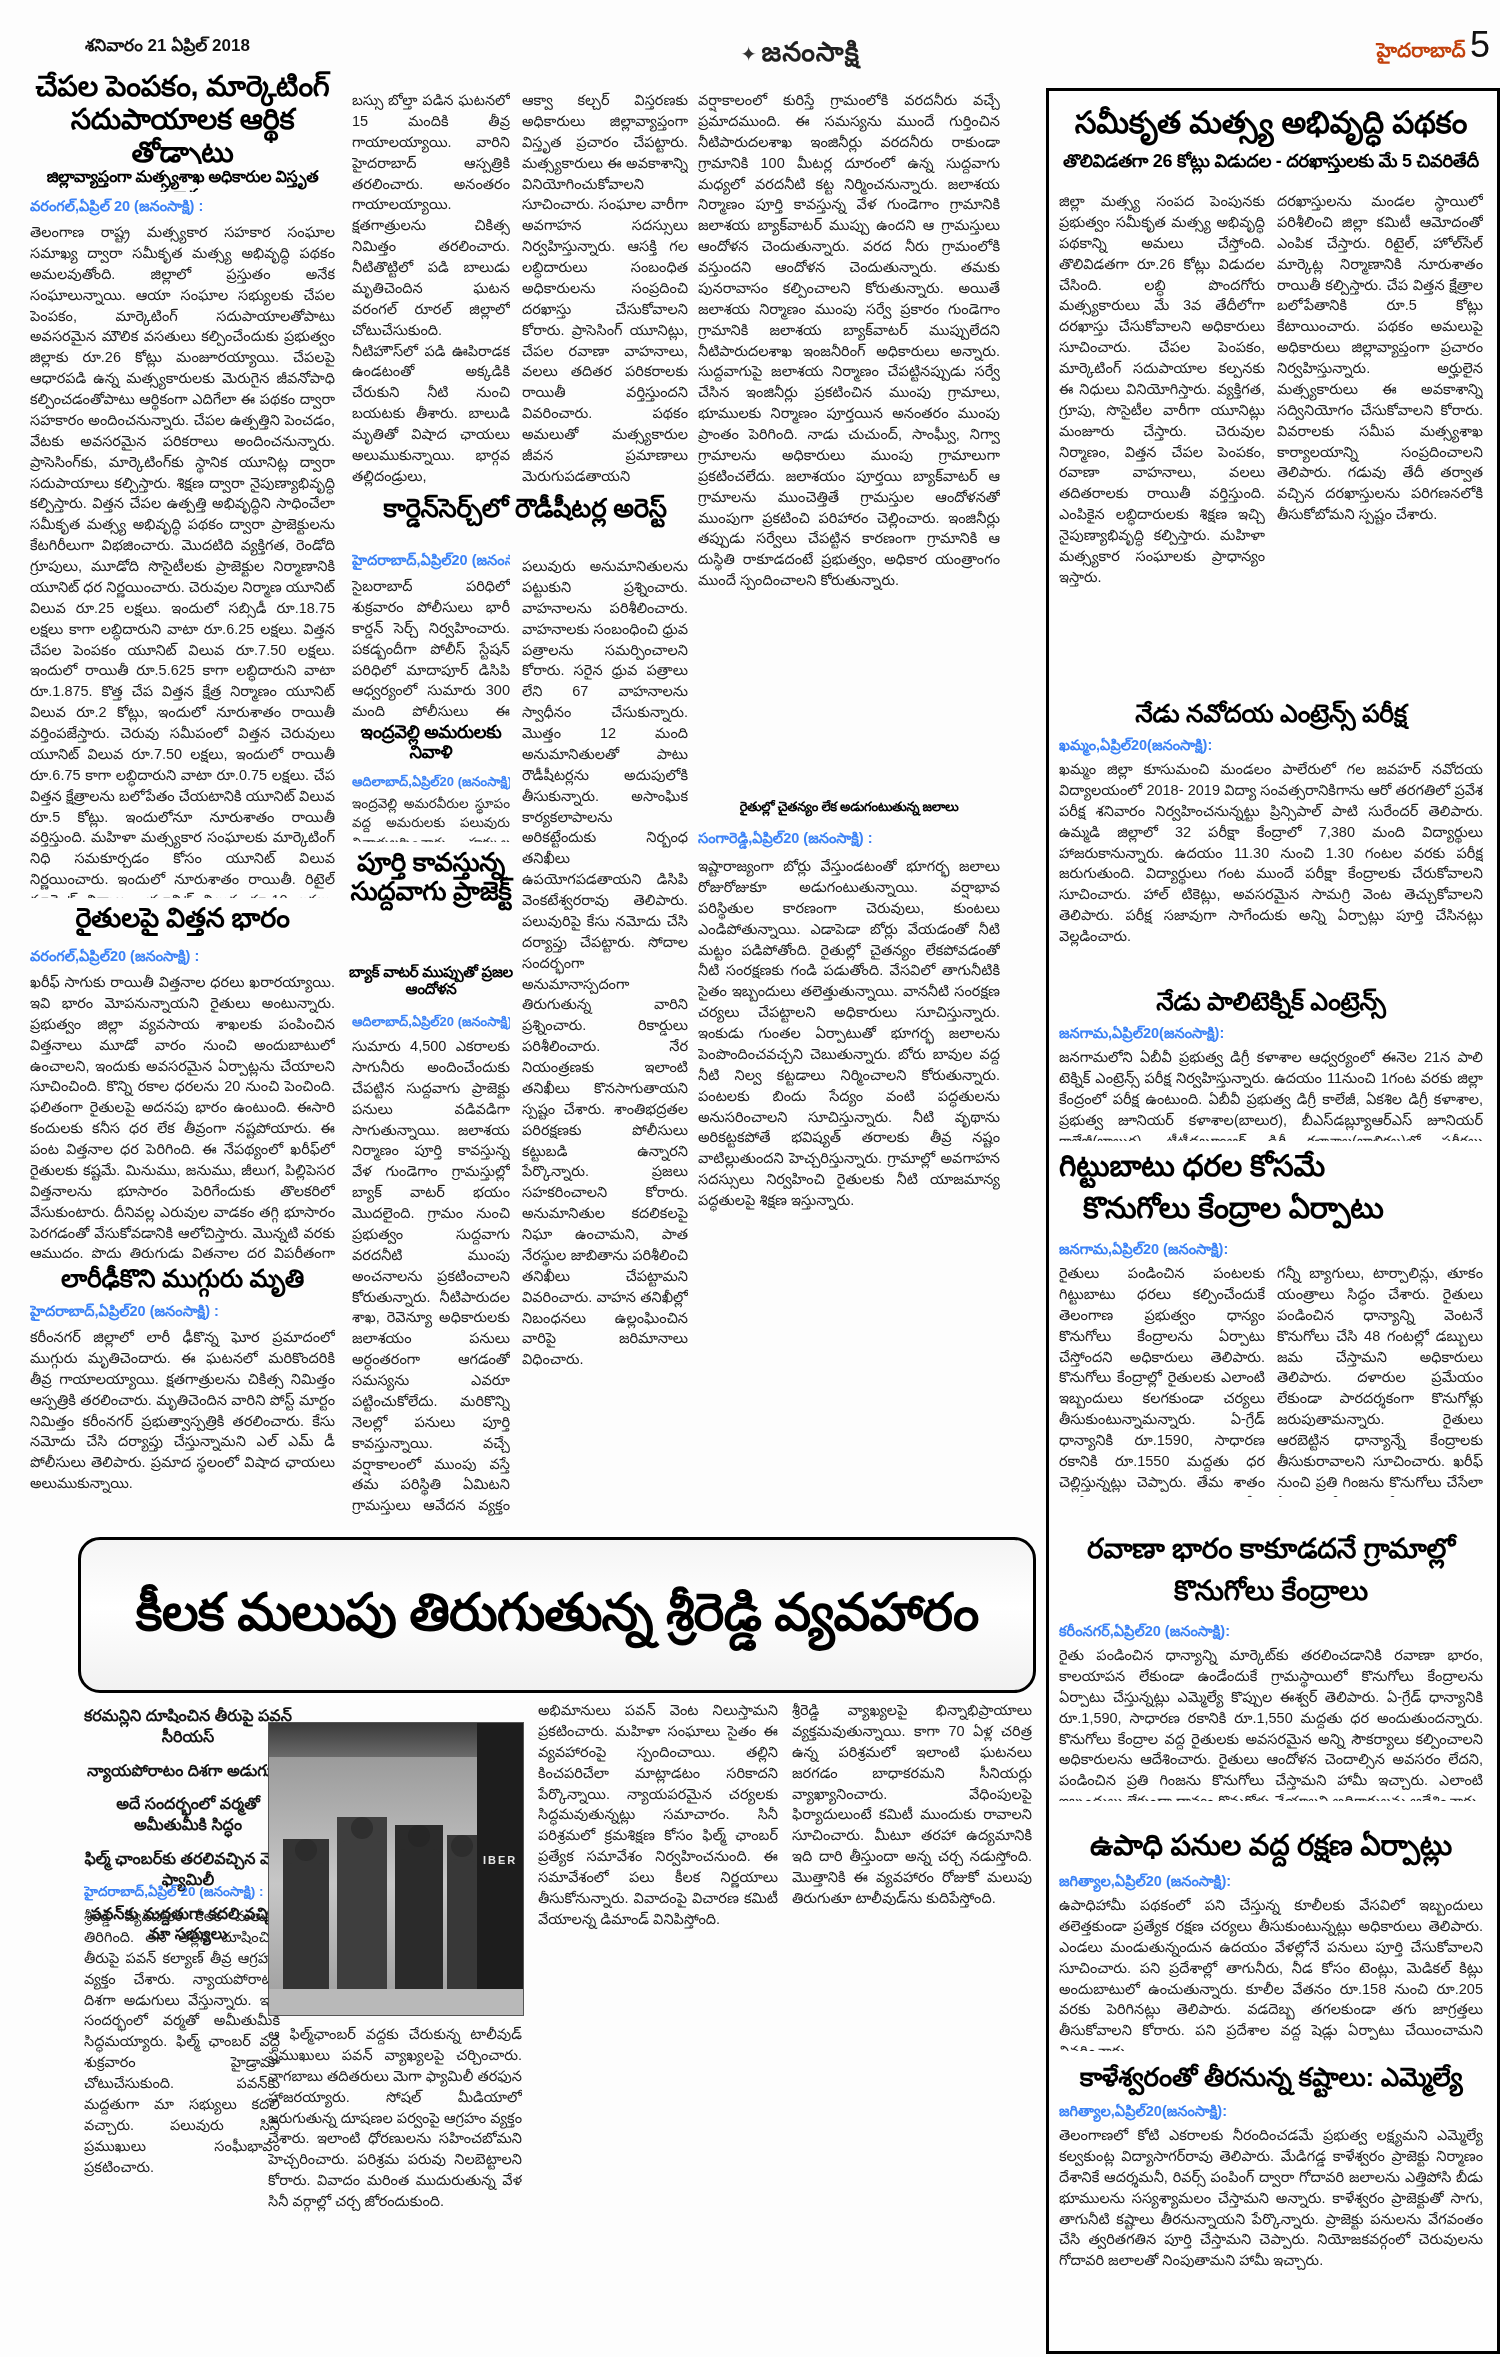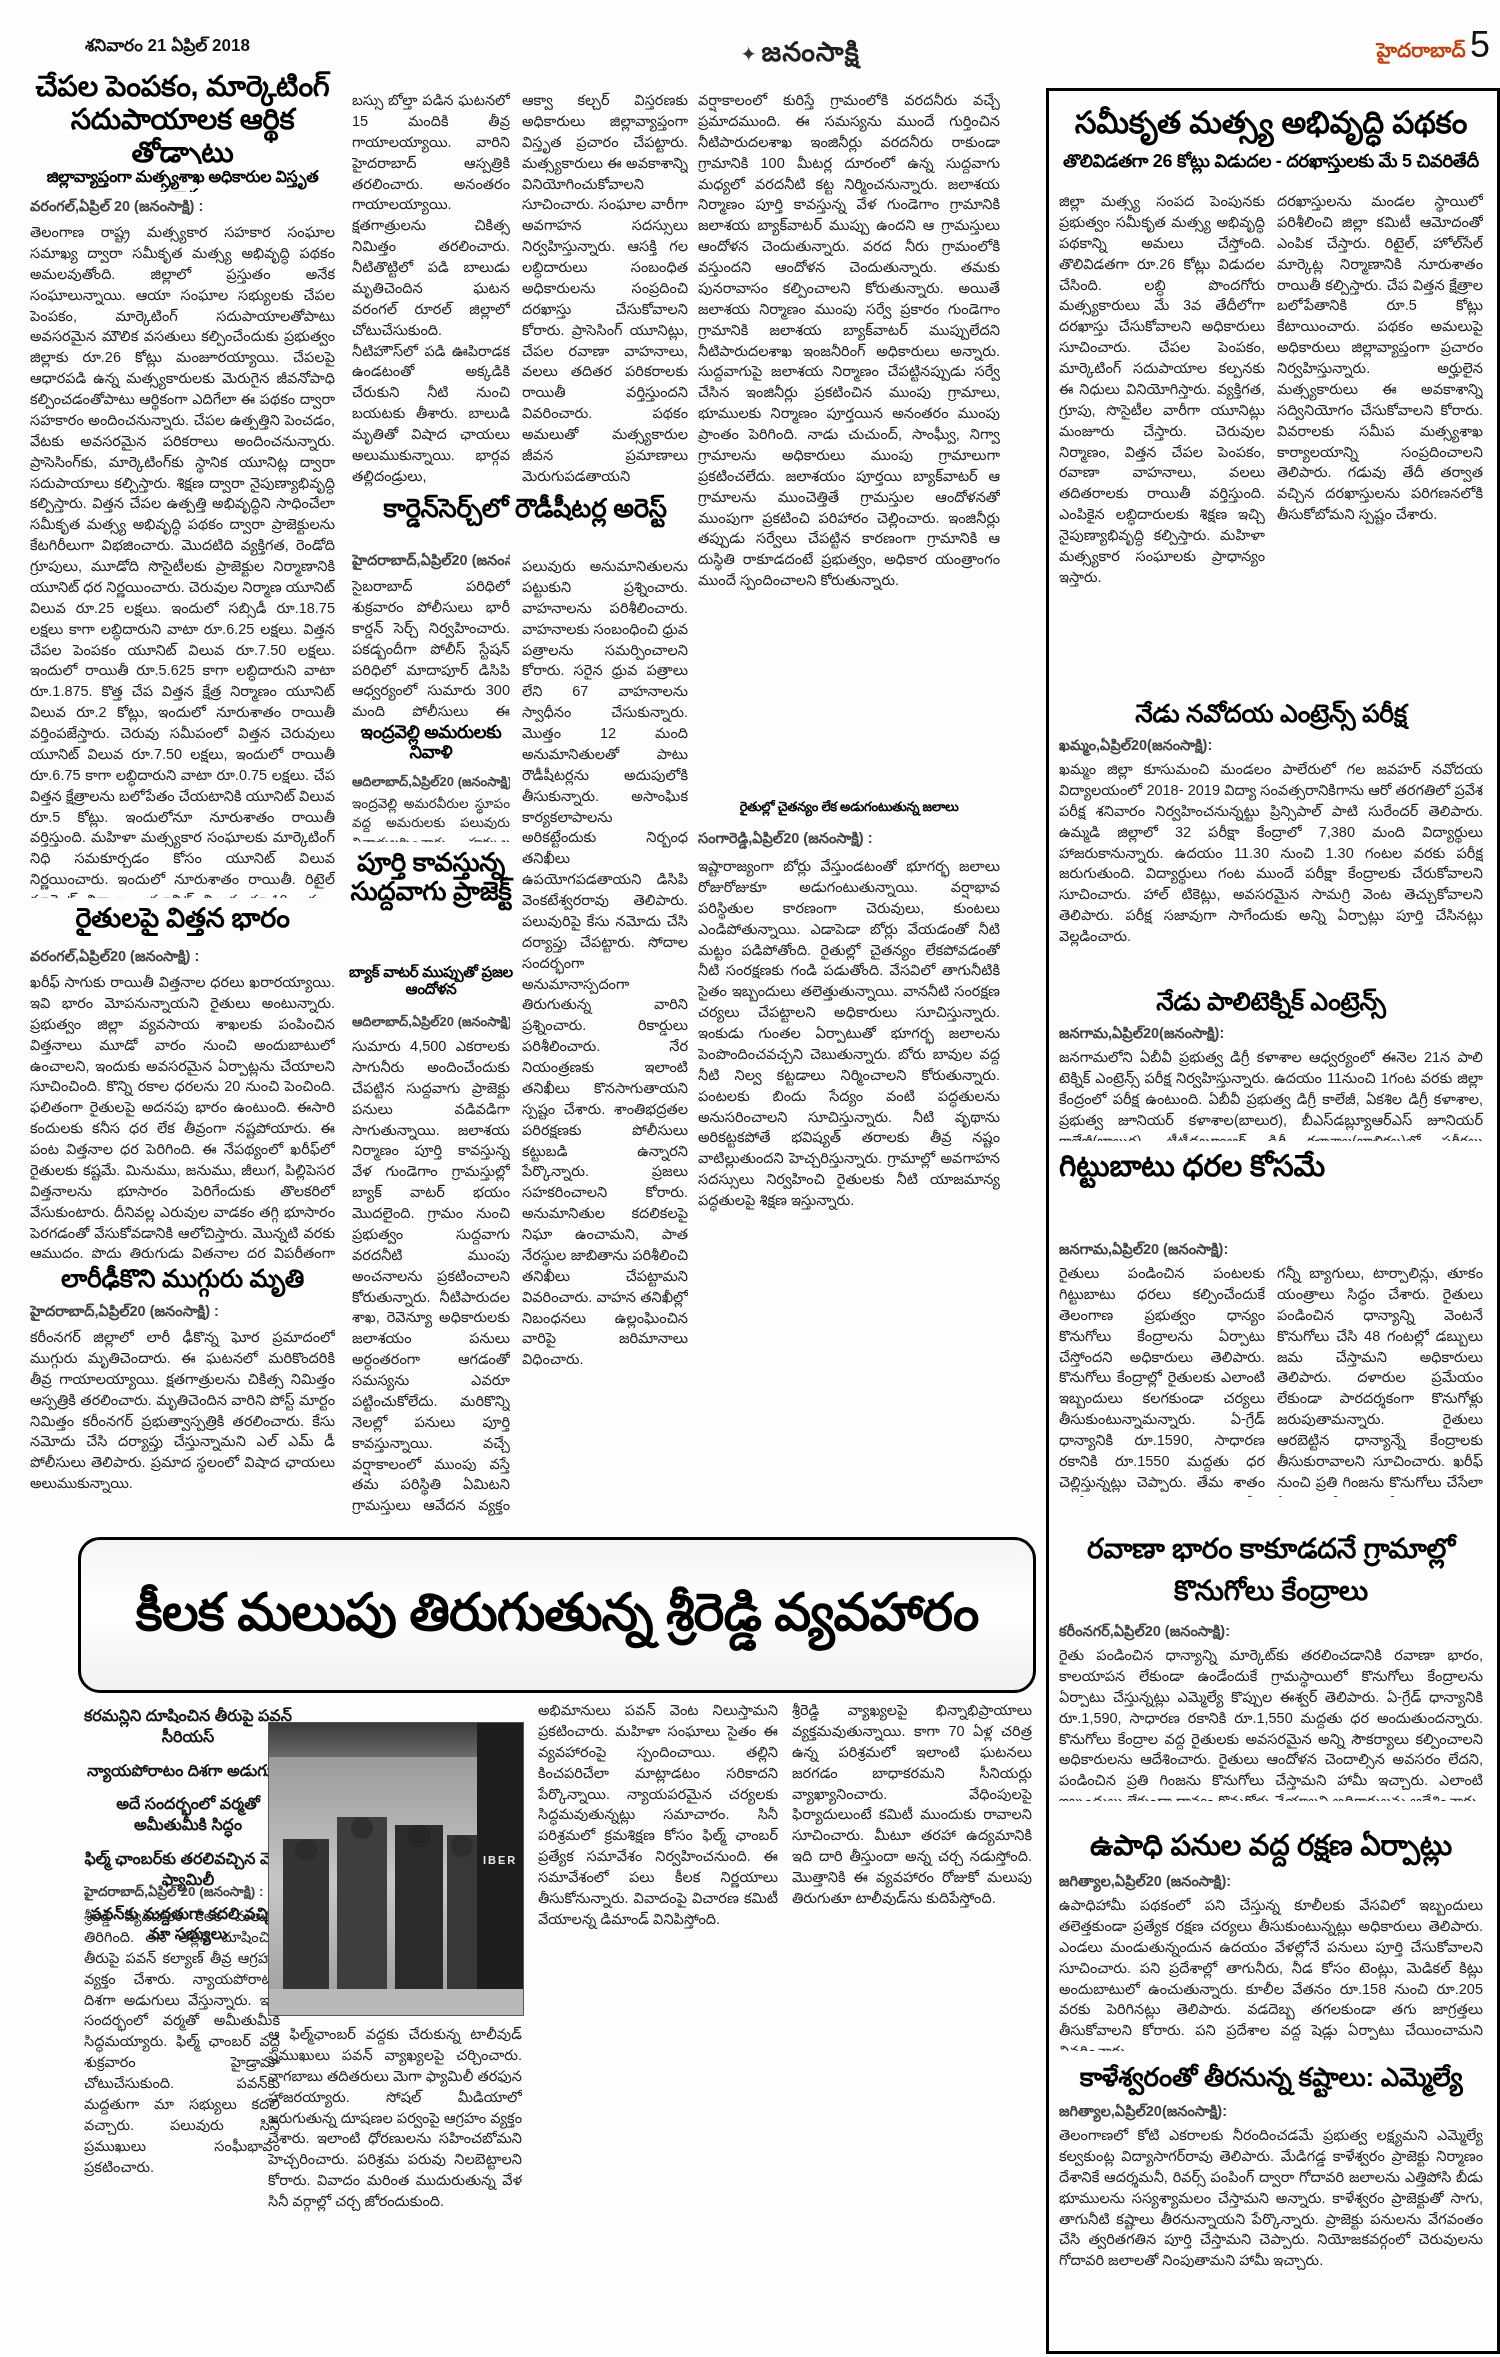--- a/index.html
+++ b/index.html
@@ -1,20 +1,20 @@
 <!DOCTYPE html>
 <html><head>
 <meta charset="utf-8">
 <style>
   html,body{margin:0;padding:0;background:#d9d9d9;}
   #page{position:relative;width:1500px;height:2357px;background:#fdfdfd;margin:0 auto;
         font-family:"Liberation Sans","DejaVu Sans",sans-serif;color:#141414;overflow:hidden;}
   .abs{position:absolute;}
   .body-text{font-size:14.5px;line-height:1.44;text-align:justify;overflow:hidden;color:#1a1a1a;}
-  .dateline{font-size:14.5px;font-weight:bold;color:#404040;overflow:hidden;white-space:nowrap;}
+  .dateline{font-size:14.5px;font-weight:bold;color:#3b82f6;overflow:hidden;white-space:nowrap;}
   .h-sec{font-weight:bold;color:#000;line-height:1.13;letter-spacing:-0.3px;overflow:hidden;}
   .center{text-align:center;}
   .masthead{font-weight:bold;font-size:27px;letter-spacing:1px;color:#222;}
   .paperdate{font-weight:bold;font-size:17px;color:#111;}
   .citytag{font-weight:bold;font-size:20px;color:#c2410c;}
   .pagenum{font-size:36px;font-weight:normal;color:#111;}
   .rightbox{border:3px solid #000;background:#fefefe;}
   .bigbox{border:3px solid #000;background:linear-gradient(180deg,#f4f4f4,#ffffff 45%,#f1f1f1);}
   .display-head{font-weight:900;letter-spacing:-1px;color:#000;text-align:center;overflow:hidden;}
   .deck{font-size:16px;font-weight:bold;text-align:center;line-height:1.3;margin-bottom:13px;}
@@ -131,20 +131,21 @@
 
     <div class="abs h-sec center" style="left:8px;top:608px;width:428px;height:34px;font-size:25px;">నేడు నవోదయ ఎంట్రెన్స్ పరీక్ష</div>
     <div class="abs dateline" style="left:10px;top:646px;width:420px;">ఖమ్మం,ఏప్రిల్20(జనంసాక్షి):</div>
     <div class="abs body-text" style="left:10px;top:668px;width:424px;height:196px;">ఖమ్మం జిల్లా కూసుమంచి మండలం పాలేరులో గల జవహర్ నవోదయ విద్యాలయంలో 2018- 2019 విద్యా సంవత్సరానికిగాను ఆరో తరగతిలో ప్రవేశ పరీక్ష శనివారం నిర్వహించనున్నట్టు ప్రిన్సిపాల్ పాటి సురేందర్ తెలిపారు. ఉమ్మడి జిల్లాలో 32 పరీక్షా కేంద్రాలో 7,380 మంది విద్యార్థులు హాజరుకానున్నారు. ఉదయం 11.30 నుంచి 1.30 గంటల వరకు పరీక్ష జరుగుతుంది. విద్యార్థులు గంట ముందే పరీక్షా కేంద్రాలకు చేరుకోవాలని సూచించారు. హాల్ టికెట్లు, అవసరమైన సామగ్రి వెంట తెచ్చుకోవాలని తెలిపారు. పరీక్ష సజావుగా సాగేందుకు అన్ని ఏర్పాట్లు పూర్తి చేసినట్లు వెల్లడించారు.</div>
 
     <div class="abs h-sec center" style="left:8px;top:896px;width:428px;height:34px;font-size:25px;">నేడు పాలిటెక్నిక్ ఎంట్రెన్స్</div>
     <div class="abs dateline" style="left:10px;top:934px;width:420px;">జనగామ,ఏప్రిల్20(జనంసాక్షి):</div>
     <div class="abs body-text" style="left:10px;top:956px;width:424px;height:94px;">జనగామలోని ఏబీవీ ప్రభుత్వ డిగ్రీ కళాశాల ఆధ్వర్యంలో ఈనెల 21న పాలి టెక్నిక్ ఎంట్రెన్స్ పరీక్ష నిర్వహిస్తున్నారు. ఉదయం 11నుంచి 1గంట వరకు జిల్లా కేంద్రంలో పరీక్ష ఉంటుంది. ఏబీవీ ప్రభుత్వ డిగ్రీ కాలేజీ, ఏకశిల డిగ్రీ కళాశాల, ప్రభుత్వ జూనియర్ కళాశాల(బాలుర), బీఎస్‌డబ్ల్యూఆర్ఎస్ జూనియర్ కాలేజీ(బాలుర), టీటీడబ్ల్యూఆర్ డిగ్రీ కళాశాల(బాలికల)లో పరీక్షలు నిర్వహిస్తారు. విద్యార్థులను ఉదయం 11గంటలలోపే పరీక్ష హాల్‌కు అనుమతిస్తామని స్పష్టంచేశారు. దరఖాస్తు చేసుకున్న వారు ముందుగానే సెంటర్లకు చేరుకోవాల్సి ఉంటుంది.</div>
 
     <div class="abs h-sec" style="left:10px;top:1058px;width:428px;height:42px;font-size:30px;">గిట్టుబాటు ధరల కోసమే</div>
+    <div class="abs h-sec" style="left:34px;top:1100px;width:404px;height:42px;font-size:30px;">కొనుగోలు కేంద్రాల ఏర్పాటు</div>
     <div class="abs dateline" style="left:10px;top:1150px;width:420px;">జనగామ,ఏప్రిల్20 (జనంసాక్షి):</div>
     <div class="abs body-text" style="left:10px;top:1172px;width:206px;height:234px;">రైతులు పండించిన పంటలకు గిట్టుబాటు ధరలు కల్పించేందుకే తెలంగాణ ప్రభుత్వం ధాన్యం కొనుగోలు కేంద్రాలను ఏర్పాటు చేస్తోందని అధికారులు తెలిపారు. కొనుగోలు కేంద్రాల్లో రైతులకు ఎలాంటి ఇబ్బందులు కలగకుండా చర్యలు తీసుకుంటున్నామన్నారు. ఏ-గ్రేడ్ ధాన్యానికి రూ.1590, సాధారణ రకానికి రూ.1550 మద్దతు ధర చెల్లిస్తున్నట్లు చెప్పారు. తేమ శాతం పరిశీలించి కొనుగోళ్లు చేపడుతున్నారు.</div>
     <div class="abs body-text" style="left:228px;top:1172px;width:206px;height:234px;">గన్నీ బ్యాగులు, టార్పాలిన్లు, తూకం యంత్రాలు సిద్ధం చేశారు. రైతులు పండించిన ధాన్యాన్ని వెంటనే కొనుగోలు చేసి 48 గంటల్లో డబ్బులు జమ చేస్తామని అధికారులు తెలిపారు. దళారుల ప్రమేయం లేకుండా పారదర్శకంగా కొనుగోళ్లు జరుపుతామన్నారు. రైతులు ఆరబెట్టిన ధాన్యాన్నే కేంద్రాలకు తీసుకురావాలని సూచించారు. ఖరీఫ్ నుంచి ప్రతి గింజను కొనుగోలు చేసేలా ఏర్పాట్లు చేస్తున్నట్లు పేర్కొన్నారు.</div>
 
     <div class="abs h-sec center" style="left:8px;top:1442px;width:428px;height:40px;font-size:28px;">రవాణా భారం కాకూడదనే గ్రామాల్లో</div>
     <div class="abs h-sec center" style="left:8px;top:1484px;width:428px;height:40px;font-size:28px;">కొనుగోలు కేంద్రాలు</div>
     <div class="abs dateline" style="left:10px;top:1532px;width:420px;">కరీంనగర్,ఏప్రిల్20 (జనంసాక్షి):</div>
     <div class="abs body-text" style="left:10px;top:1554px;width:424px;height:156px;">రైతు పండించిన ధాన్యాన్ని మార్కెట్‌కు తరలించడానికి రవాణా భారం, కాలయాపన లేకుండా ఉండేందుకే గ్రామస్థాయిలో కొనుగోలు కేంద్రాలను ఏర్పాటు చేస్తున్నట్లు ఎమ్మెల్యే కొప్పుల ఈశ్వర్ తెలిపారు. ఏ-గ్రేడ్ ధాన్యానికి రూ.1,590, సాధారణ రకానికి రూ.1,550 మద్దతు ధర అందుతుందన్నారు. కొనుగోలు కేంద్రాల వద్ద రైతులకు అవసరమైన అన్ని సౌకర్యాలు కల్పించాలని అధికారులను ఆదేశించారు. రైతులు ఆందోళన చెందాల్సిన అవసరం లేదని, పండించిన ప్రతి గింజను కొనుగోలు చేస్తామని హామీ ఇచ్చారు. ఎలాంటి ఇబ్బందులు లేకుండా ధాన్యం కొనుగోళ్లు చేయాలని అధికారులను ఆదేశించారు.</div>
 
     <div class="abs h-sec center" style="left:8px;top:1738px;width:428px;height:40px;font-size:29px;">ఉపాధి పనుల వద్ద రక్షణ ఏర్పాట్లు</div>

